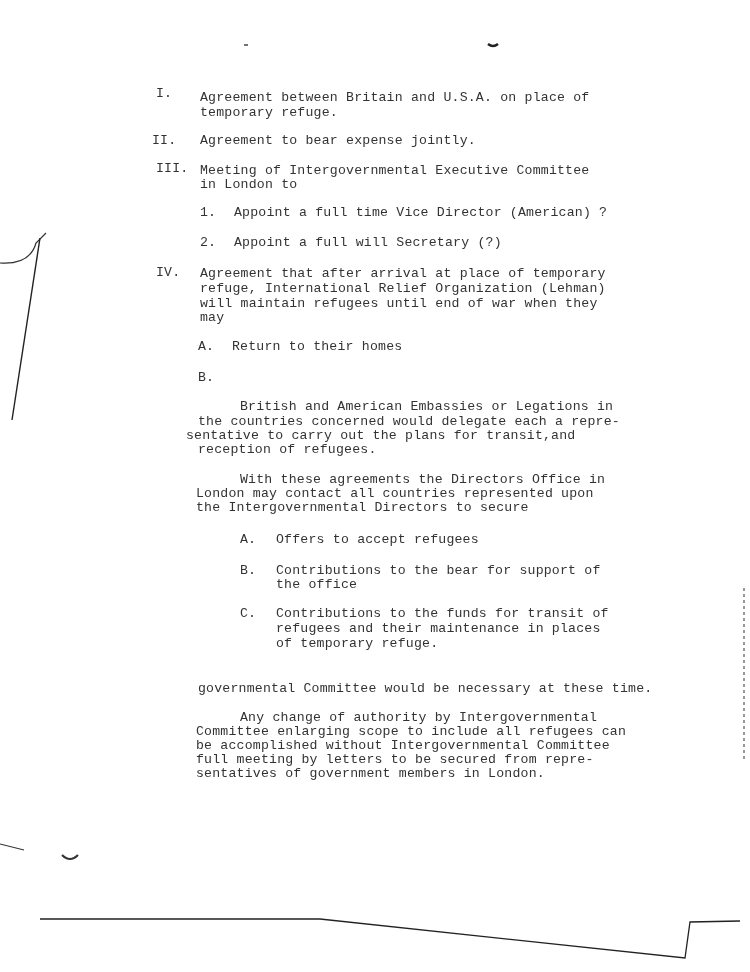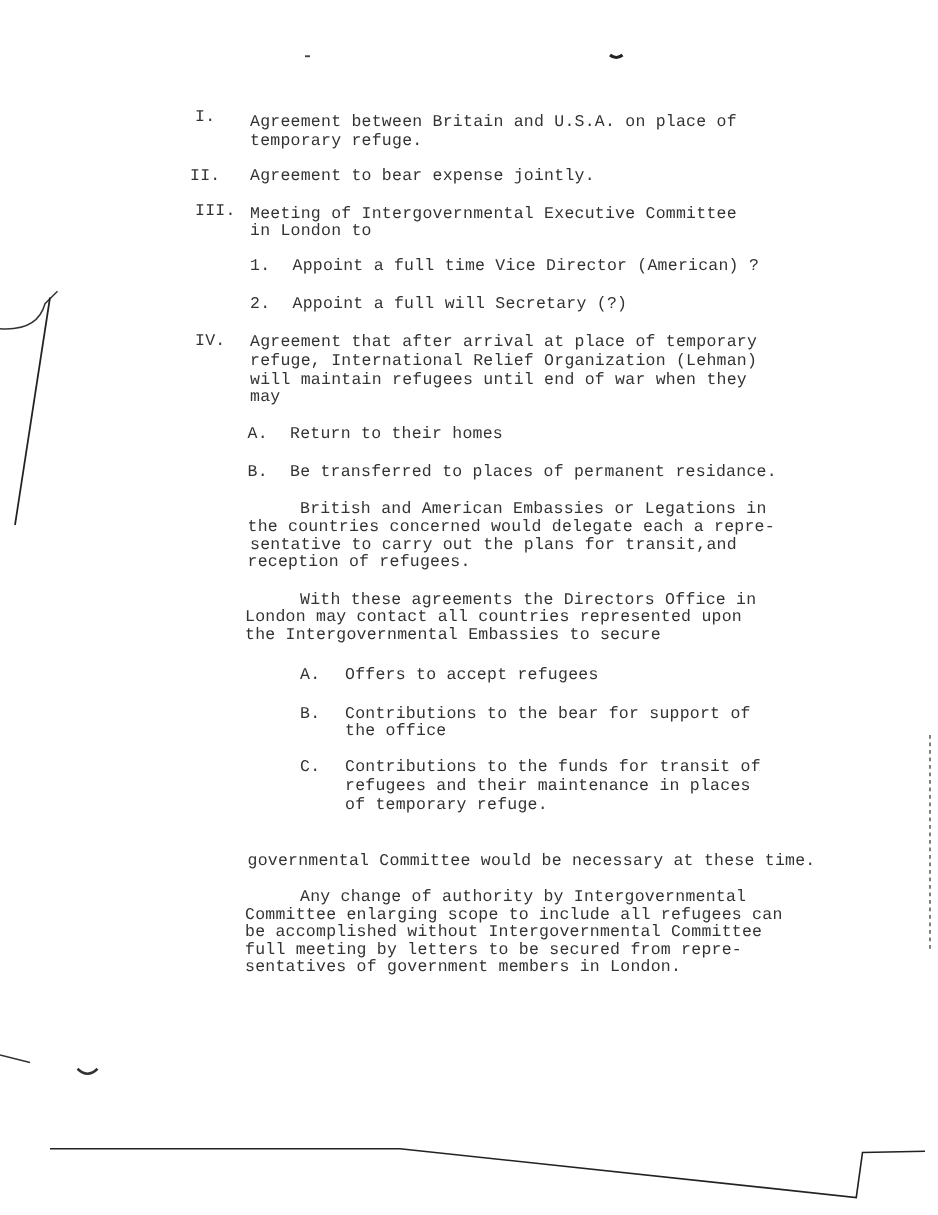--- a/index.html
+++ b/index.html
@@ -43,30 +43,29 @@
 
   <span class="line" style="left:156px;top:265px">IV.</span>
   <span class="line" style="left:200px;top:266px">Agreement that after arrival at place of temporary</span>
   <span class="line" style="left:200px;top:281px">refuge, International Relief Organization (Lehman)</span>
   <span class="line" style="left:200px;top:296px">will maintain refugees until end of war when they</span>
   <span class="line" style="left:200px;top:310px">may</span>
 
   <span class="line" style="left:198px;top:339px">A.</span>
   <span class="line" style="left:232px;top:339px">Return to their homes</span>
   <span class="line" style="left:198px;top:370px">B.</span>
-  <span class="line" style="left:232px;top:370px">Be transferred to places of permanent residance.</span>
 
   <span class="line" style="left:240px;top:399px">British and American Embassies or Legations in</span>
   <span class="line" style="left:198px;top:414px">the countries concerned would delegate each a repre-</span>
-  <span class="line" style="left:200px;top:428px">sentative to carry out the plans for transit,and</span>
+  <span class="line" style="left:186px;top:428px">sentative to carry out the plans for transit,and</span>
   <span class="line" style="left:198px;top:442px">reception of refugees.</span>
 
   <span class="line" style="left:240px;top:472px">With these agreements the Directors Office in</span>
   <span class="line" style="left:196px;top:486px">London may contact all countries represented upon</span>
-  <span class="line" style="left:196px;top:500px">the Intergovernmental Embassies to secure</span>
+  <span class="line" style="left:196px;top:500px">the Intergovernmental Directors to secure</span>
 
   <span class="line" style="left:240px;top:532px">A.</span>
   <span class="line" style="left:276px;top:532px">Offers to accept refugees</span>
 
   <span class="line" style="left:240px;top:563px">B.</span>
   <span class="line" style="left:276px;top:563px">Contributions to the bear for support of</span>
   <span class="line" style="left:276px;top:577px">the office</span>
 
   <span class="line" style="left:240px;top:606px">C.</span>
   <span class="line" style="left:276px;top:621px">refugees and their maintenance in places</span>

